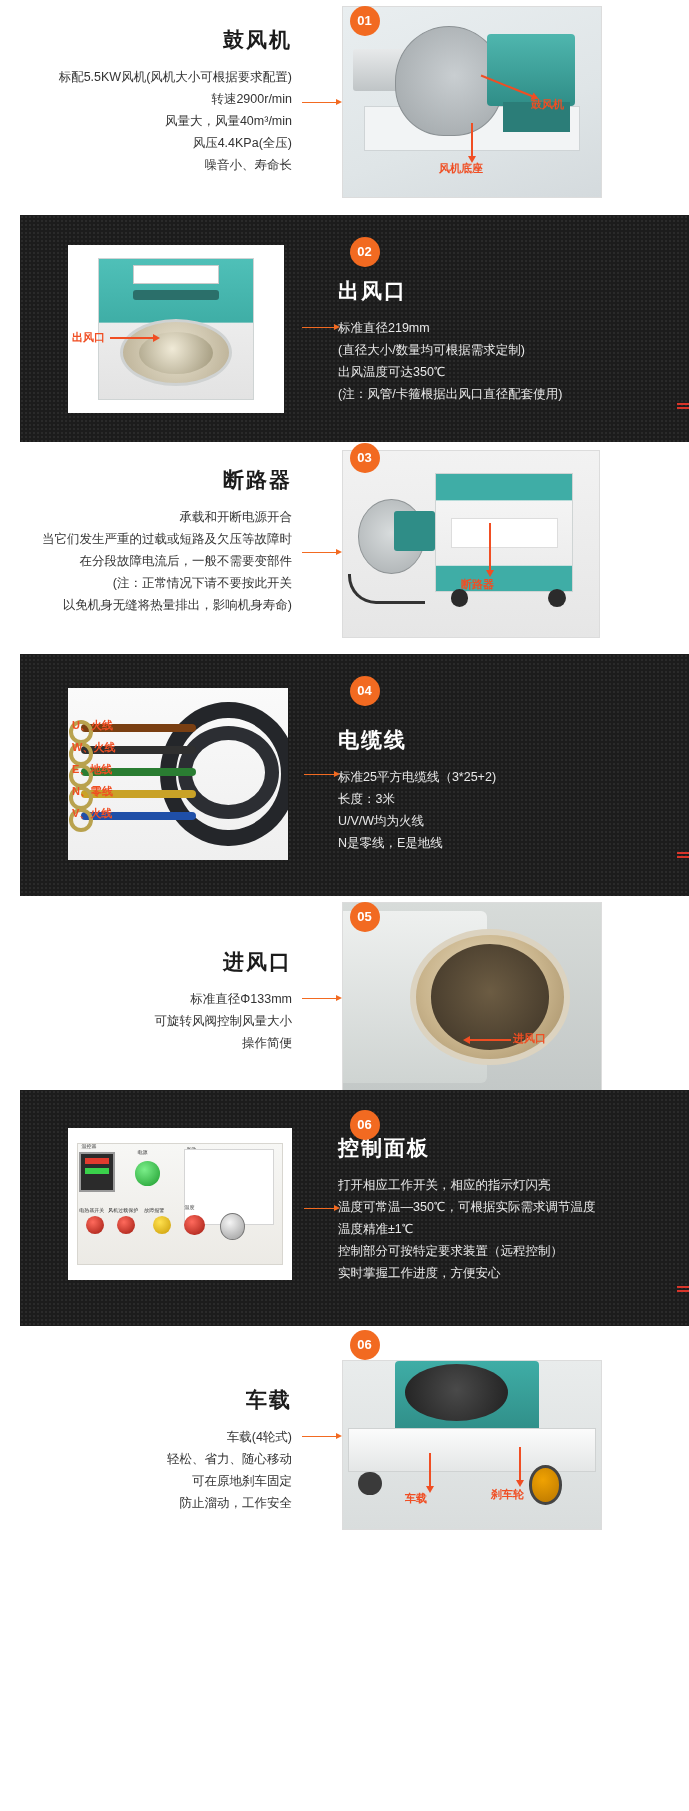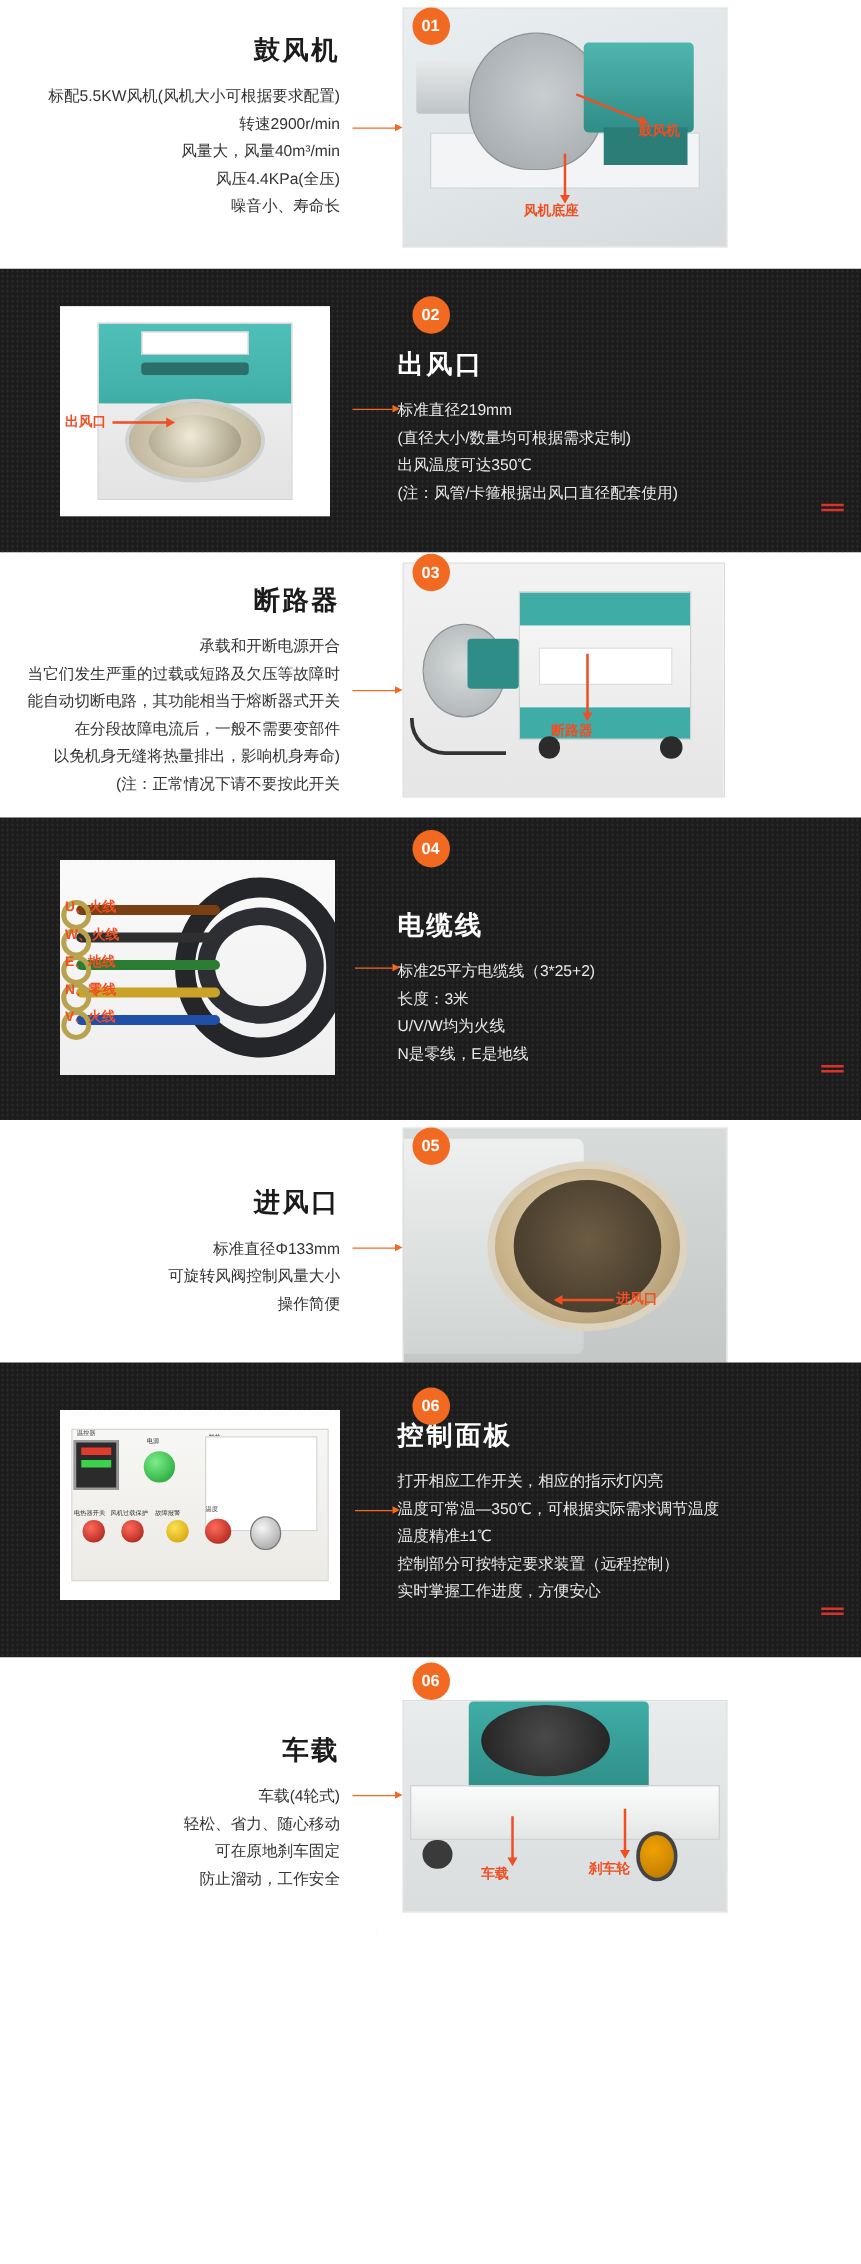--- a/index.html
+++ b/index.html
@@ -2,21 +2,21 @@
 <html><head>
 <meta charset="utf-8">
 <style>
   * { box-sizing: border-box; margin: 0; padding: 0; }
   body {
     width: 689px;
     background: #ffffff;
     font-family: "Liberation Sans", sans-serif;
     color: #222;
   }
-  .page { position: relative; width: 689px; }
+  .page { position: relative; width: 689px; padding-left: 20px; }
 
   
   .spine {
     position: absolute;
     left: 301px;
     top: 0;
     bottom: 0;
     width: 0;
     border-left: 1px dashed #bbbbbb;
     z-index: 1;
@@ -257,24 +257,23 @@
       </div>
   </div>
 
   <div class="section light" style="height:212px;">
     <div class="badge" style="top:1px;">03</div>
 
     <div class="text-block right-align" style="left:0; top:24px; width:272px;">
       <div class="title">断路器</div>
       <div class="line">承载和开断电源开合</div>
       <div class="line">当它们发生严重的过载或短路及欠压等故障时</div>
-      <div class="line">能自动切断电路，其功能相当于熔断器式开关</div>
       <div class="line">在分段故障电流后，一般不需要变部件</div>
+      <div class="line">(注：正常情况下请不要按此开关</div>
       <div class="line">以免机身无缝将热量排出，影响机身寿命)</div>
-      <div class="line">(注：正常情况下请不要按此开关</div>
     </div>
 
     <div class="conn to-right" style="left:282px; top:110px; width:34px;"></div>
 
     <div class="photo bordered" style="left:322px; top:8px; width:258px; height:188px;">
       <div class="ph-inner">
         <div class="s3-bg"></div>
         <div class="s3-cab"></div>
         <div class="s3-panel"></div>
         <div class="s3-blower"></div>
@@ -282,21 +281,21 @@
         <div class="s3-cable"></div>
         <div class="wheel" style="left:42%; top:74%;"></div>
         <div class="wheel" style="left:80%; top:74%;"></div>
         <div class="arrow-v" style="left:146px; top:72px; height:48px;"></div>
         <div class="cap" style="left:118px; top:126px;">断路器</div>
       </div>
     </div>
   </div>
 
   <div class="section dark" style="height:242px;">
-    <div class="badge" style="top:10px;">04</div>
+    <div class="badge" style="top:22px;">04</div>
 
     <div class="photo" style="left:48px; top:34px; width:220px; height:172px; background:#fafafa;">
       <div class="ph-inner">
         <div class="s4-bg"></div>
         <div class="s4-coil"></div>
         <div class="s4-coil2"></div>
         <div class="lug" style="top:36px; background:#7a3f12;"></div>
         <div class="lug" style="top:58px; background:#2f2f2f;"></div>
         <div class="lug" style="top:80px; background:#2a7d32;"></div>
         <div class="lug" style="top:102px; background:#c9a227;"></div>

